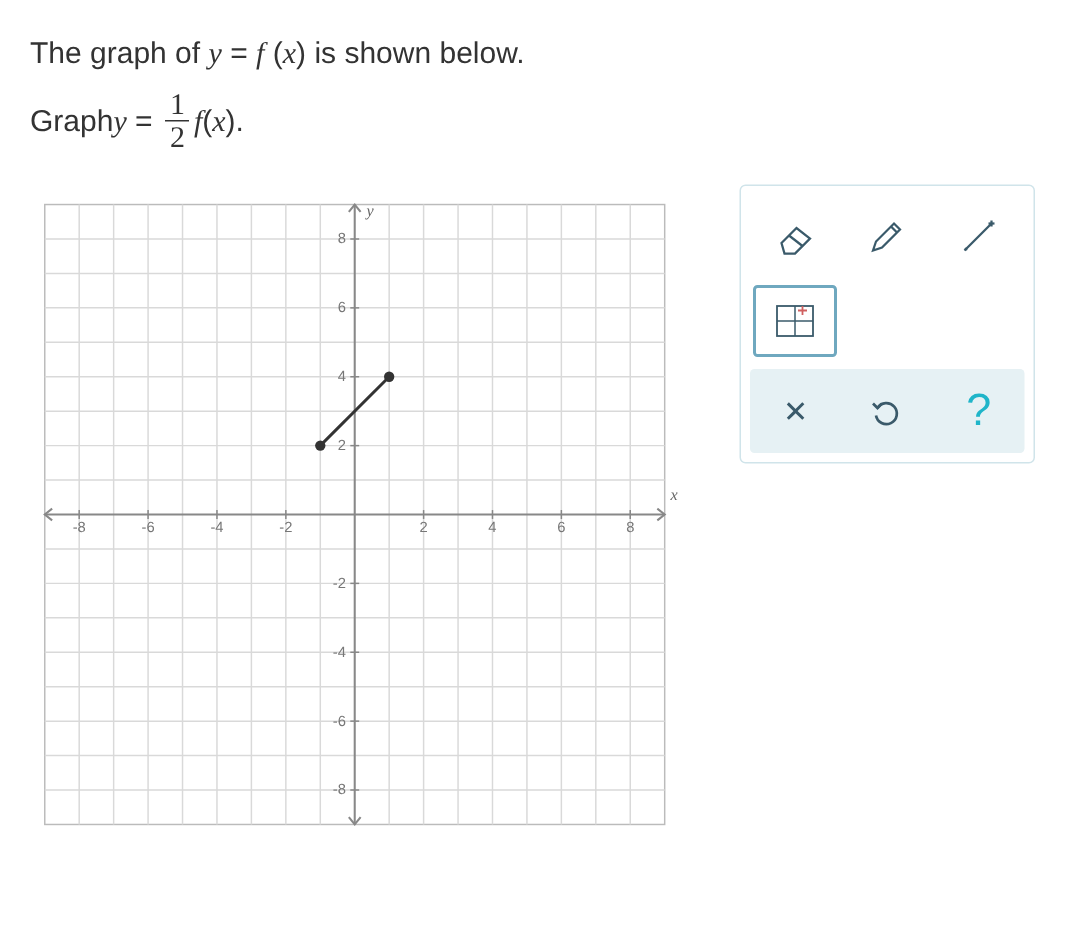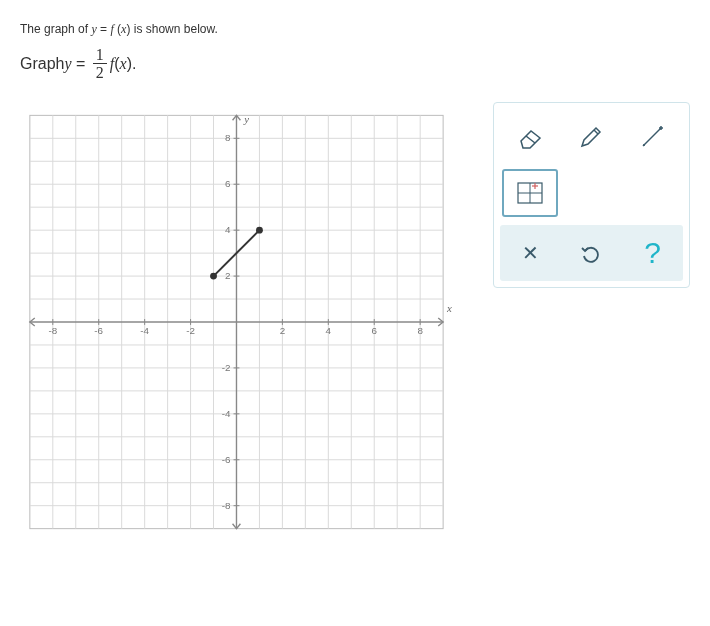--- a/index.html
+++ b/index.html
@@ -5,26 +5,26 @@
   * { box-sizing: border-box; }
   body {
     margin: 0;
     padding: 20px;
     font-family: Arial, sans-serif;
     color: #333;
     background: #fff;
     width: 710px;
   }
   .question-text {
-    font-size: 12px;
+    font-size: 20px;
     line-height: 1.6;
     margin-bottom: 8px;
   }
   .math-line {
-    font-size: 16px;
+    font-size: 20px;
     display: flex;
     align-items: center;
     margin-bottom: 20px;
   }
   .fraction {
     display: inline-flex;
     flex-direction: column;
     align-items: center;
     vertical-align: middle;
     margin: 0 3px;

